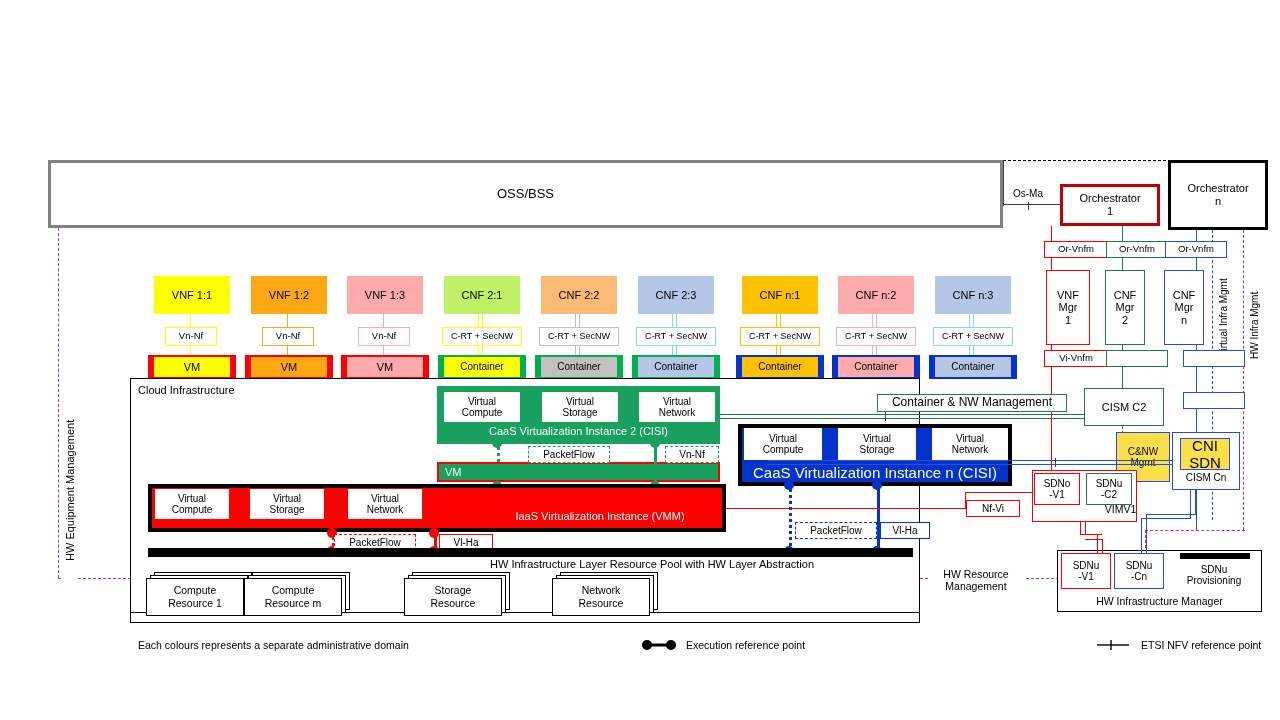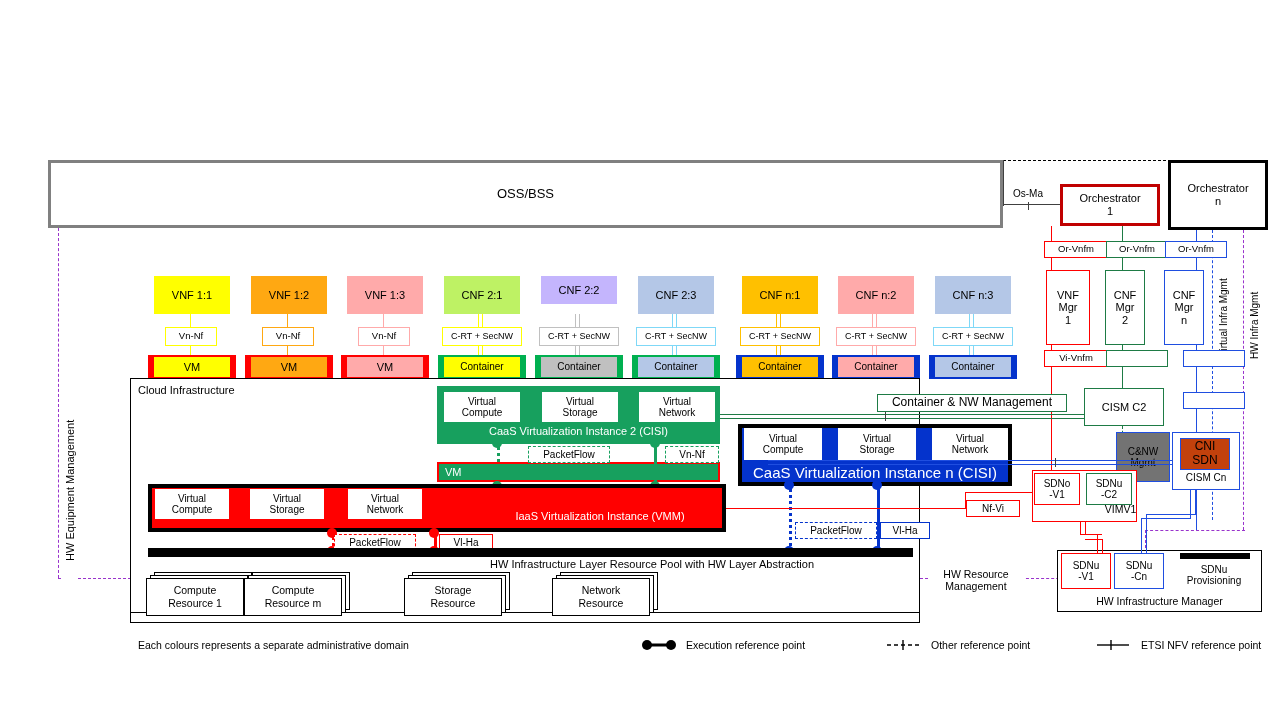--- a/index.html
+++ b/index.html
@@ -137,21 +137,21 @@
     </div>
     <div class="abs" style="left: 478px; top: 314px; width: 0px; height: 45px; border-left: 1.6px solid rgb(255, 255, 0);"></div>
     <div class="abs" style="left: 482px; top: 314px; width: 0px; height: 45px; border-left: 1.6px solid rgb(255, 255, 0);"></div>
     <div class="abs ctr refbox" style="left: 442px; top: 327px; width: 80px; height: 19px; border: 1.3px solid rgb(255, 255, 0); background: rgb(255, 255, 255); font-size: 9px;">
       <span>C-RT + SecNW</span>
     </div>
     <div class="abs" style="left: 438px; top: 355px; width: 88px; height: 24px; background: rgb(0, 176, 80);"></div>
     <div class="abs ctr" style="left: 444px; top: 357px; width: 76px; height: 20px; background: rgb(255, 255, 0); font-size: 10px;">
       <span>Container</span>
     </div>
-    <div class="abs ctr fnbox" style="left: 541px; top: 276px; width: 76px; height: 28px; background: #c4b5fd;">
+    <div class="abs ctr fnbox" style="left: 541px; top: 276px; width: 76px; height: 38px; background: #fdba74;">
       <span>CNF 2:2</span>
     </div>
     <div class="abs" style="left: 575px; top: 314px; width: 0px; height: 45px; border-left: 1.6px solid rgb(192, 192, 192);"></div>
     <div class="abs" style="left: 579px; top: 314px; width: 0px; height: 45px; border-left: 1.6px solid rgb(192, 192, 192);"></div>
     <div class="abs ctr refbox" style="left: 539px; top: 327px; width: 80px; height: 19px; border: 1.3px solid rgb(192, 192, 192); background: rgb(255, 255, 255); font-size: 9px;">
       <span>C-RT + SecNW</span>
     </div>
     <div class="abs" style="left: 535px; top: 355px; width: 88px; height: 24px; background: rgb(0, 176, 80);"></div>
     <div class="abs ctr" style="left: 541px; top: 357px; width: 76px; height: 20px; background: rgb(192, 192, 192); font-size: 10px;">
       <span>Container</span>
@@ -355,31 +355,31 @@
   </div>
 
 <div class="abs ctr lbl" style="left:877px;top:394px;width:190px;height:18px;border:1.3px solid #1E7B45;font-size:12px;">Container &amp; NW Management</div>
 <div class="abs" style="left:720px;top:414px;width:400px;height:0;border-top:1.3px solid #1E7B45;"></div>
 <div class="abs" style="left:720px;top:418px;width:400px;height:0;border-top:1.3px solid #1E7B45;"></div>
 <div class="abs" style="left:885px;top:412px;width:0;height:9px;border-left:1.3px solid #404040;"></div>
 
 <div class="abs ctr lbl" style="left:1084px;top:388px;width:80px;height:38px;border:1.5px solid #1E7B45;font-size:11px;">CISM C2</div>
 <div class="abs" style="left:1122px;top:426px;width:0;height:46px;border-left:1.3px dashed #1E7B45;"></div>
 
-<div class="abs ctr" style="left:1116px;top:432px;width:54px;height:50px;border:1.5px solid #1F4EE0;background:#737373;flex-direction:column;font-size:10px;">
+<div class="abs ctr" style="left:1116px;top:432px;width:54px;height:50px;border:1.5px solid #1F4EE0;background:#fde047;flex-direction:column;font-size:10px;">
   <span>C&amp;NW</span>
   <span>Mgmt</span>
 </div>
 
 <div class="abs" style="left:768px;top:460px;width:404px;height:0;border-top:1.3px solid #1F4EE0;"></div>
 <div class="abs" style="left:768px;top:464px;width:404px;height:0;border-top:1.3px solid #1F4EE0;"></div>
 <div class="abs" style="left:1055px;top:458px;width:0;height:9px;border-left:1.3px solid #404040;"></div>
 
 <div class="abs" id="cismcn"></div>
-<div class="abs ctr" style="left:1180px;top:438px;width:50px;height:32px;border:1.5px solid #1F4EE0;background:#c2410c;flex-direction:column;font-size:12px;">
+<div class="abs ctr" style="left:1180px;top:438px;width:50px;height:32px;border:1.5px solid #1F4EE0;background:#fde047;flex-direction:column;font-size:15px;">
   <span>CNI</span>
   <span>SDN</span>
 </div>
 <div class="abs ctr" id="cismcnlbl">CISM Cn</div>
 
 <div class="abs" id="vimv1"></div>
 <div class="abs ctr" style="left:1034px;top:473px;width:46px;height:32px;border:1.5px solid #FF0000;background:#fff;flex-direction:column;font-size:10px;">
   <span>SDNo</span>
   <span>-V1</span>
 </div>
@@ -426,27 +426,20 @@
     <div class="lgrow">
       <svg width="40" height="14">
         <circle cx="7" cy="7" r="5" fill="#000"></circle>
           <line x1="7" y1="7" x2="31" y2="7" stroke="#000" stroke-width="3"></line>
           <circle cx="31" cy="7" r="5" fill="#000"></circle>
       </svg>
       <span class="lgtxt">Execution reference point</span>
     </div>
   </div>
   <div style="position:absolute;left:245px;top:0;width:220px;">
-    <div class="lgrow">
-      <svg width="40" height="14">
-        <line x1="2" y1="7" x2="34" y2="7" stroke="#000" stroke-width="1.4" stroke-dasharray="4,3"></line>
-          <line x1="18" y1="2" x2="18" y2="12" stroke="#000" stroke-width="1.4"></line>
-      </svg>
-      <span class="lgtxt">Other reference point</span>
-    </div>
   </div>
   <div style="position:absolute;left:455px;top:0;width:230px;">
     <div class="lgrow">
       <svg width="40" height="14">
         <line x1="2" y1="7" x2="34" y2="7" stroke="#000" stroke-width="1.4"></line>
           <line x1="16" y1="2" x2="16" y2="12" stroke="#000" stroke-width="1.4"></line>
       </svg>
       <span class="lgtxt">ETSI NFV reference point</span>
     </div>
   </div>

